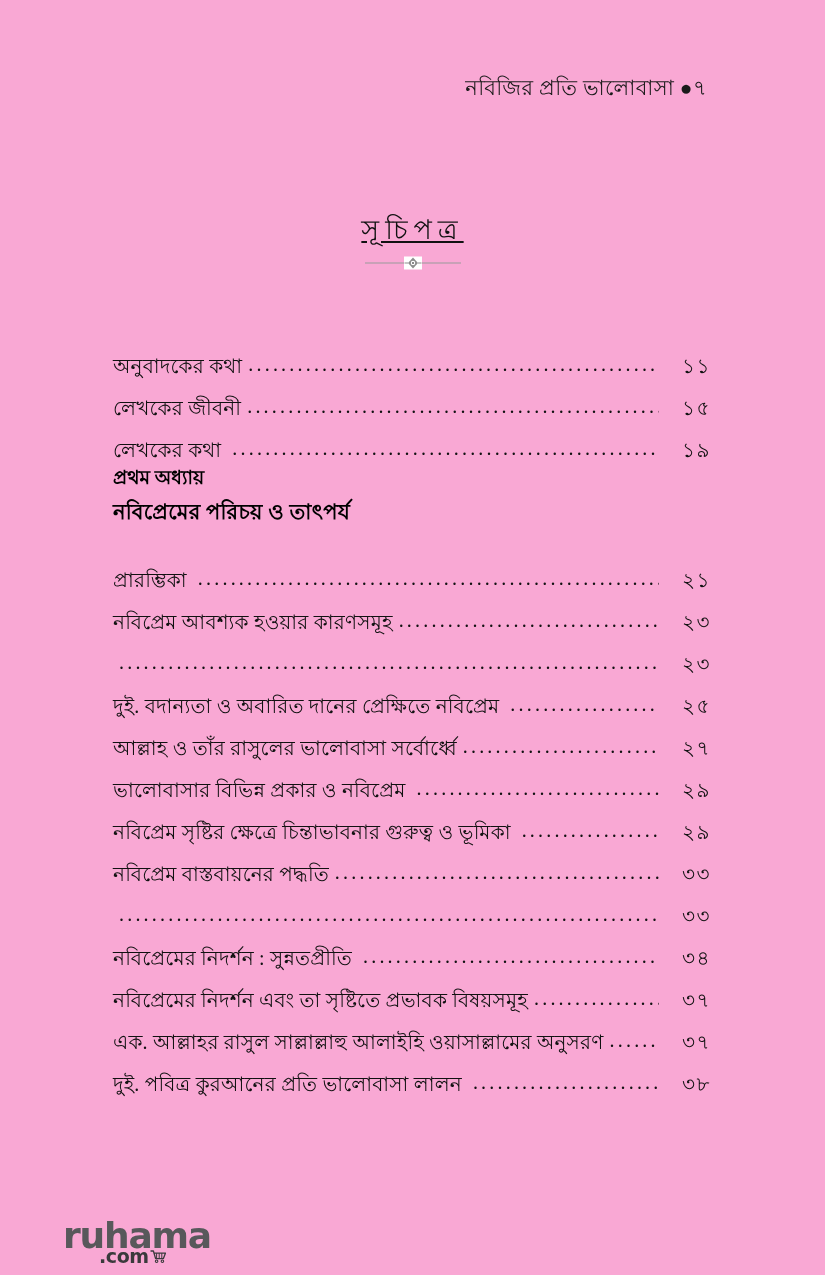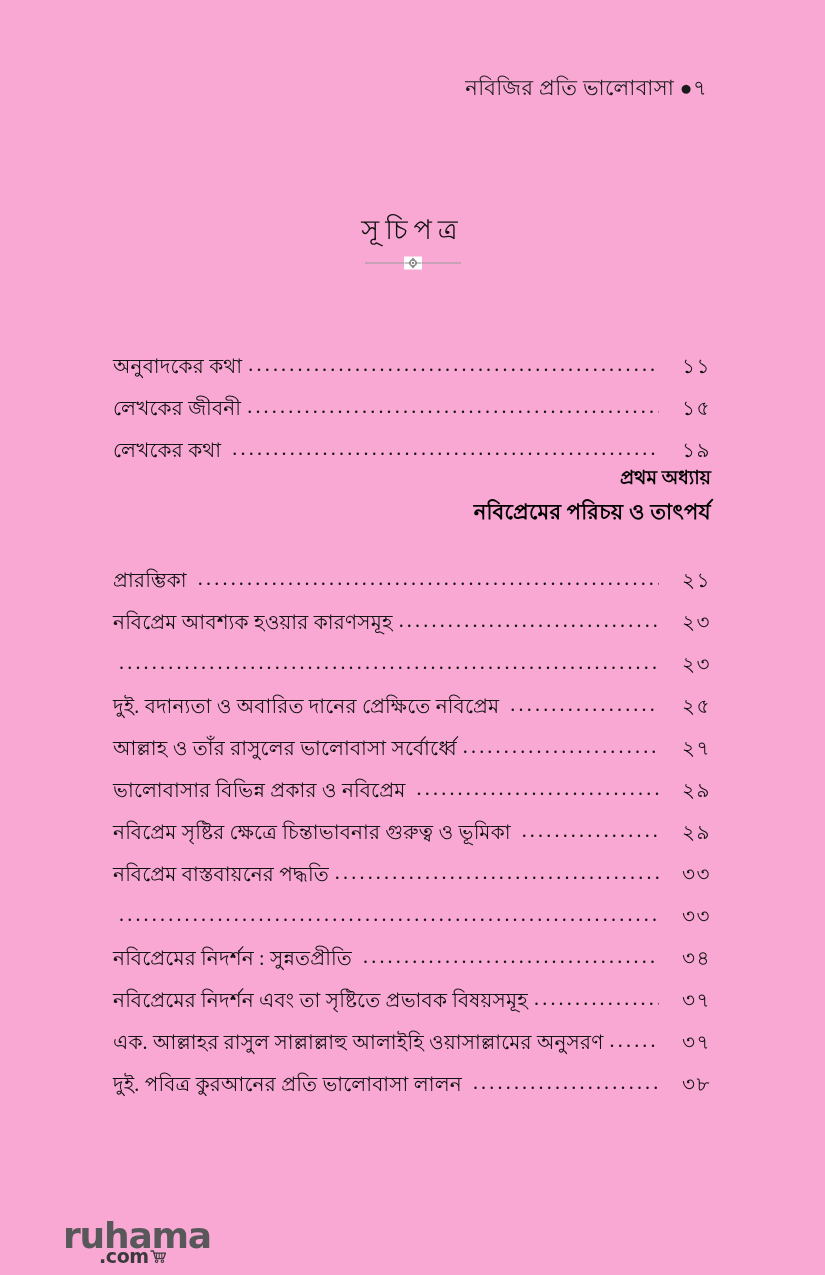--- a/index.html
+++ b/index.html
@@ -31,20 +31,21 @@
     white-space: nowrap;
   }
 
   
   .toc-title-block {
     position: absolute;
     top: 214px;
     left: 0;
     right: 0;
     text-align: center;
+    text-decoration: underline;
   }
   .toc-title {
     font-size: 27px;
     letter-spacing: 6px;
     color: #111111;
     line-height: 1.2;
   }
   .title-divider {
     position: relative;
     width: 96px;
@@ -117,21 +118,21 @@
     text-align: right;
     letter-spacing: 1.5px;
     margin-top: 28px;
   }
 
   
   .toc-row.gap .leader { margin-left: 11px; }
 
   
   .chapter-block {
-    text-align: right;
+    text-align: left;
     font-weight: bold;
     color: #000000;
     padding-top: 14px;
   }
   .chapter-block .ch-sub {
     font-size: 19px;
     line-height: 1.0;
     padding-bottom: 15px;
   }
   .chapter-block .ch-name {

